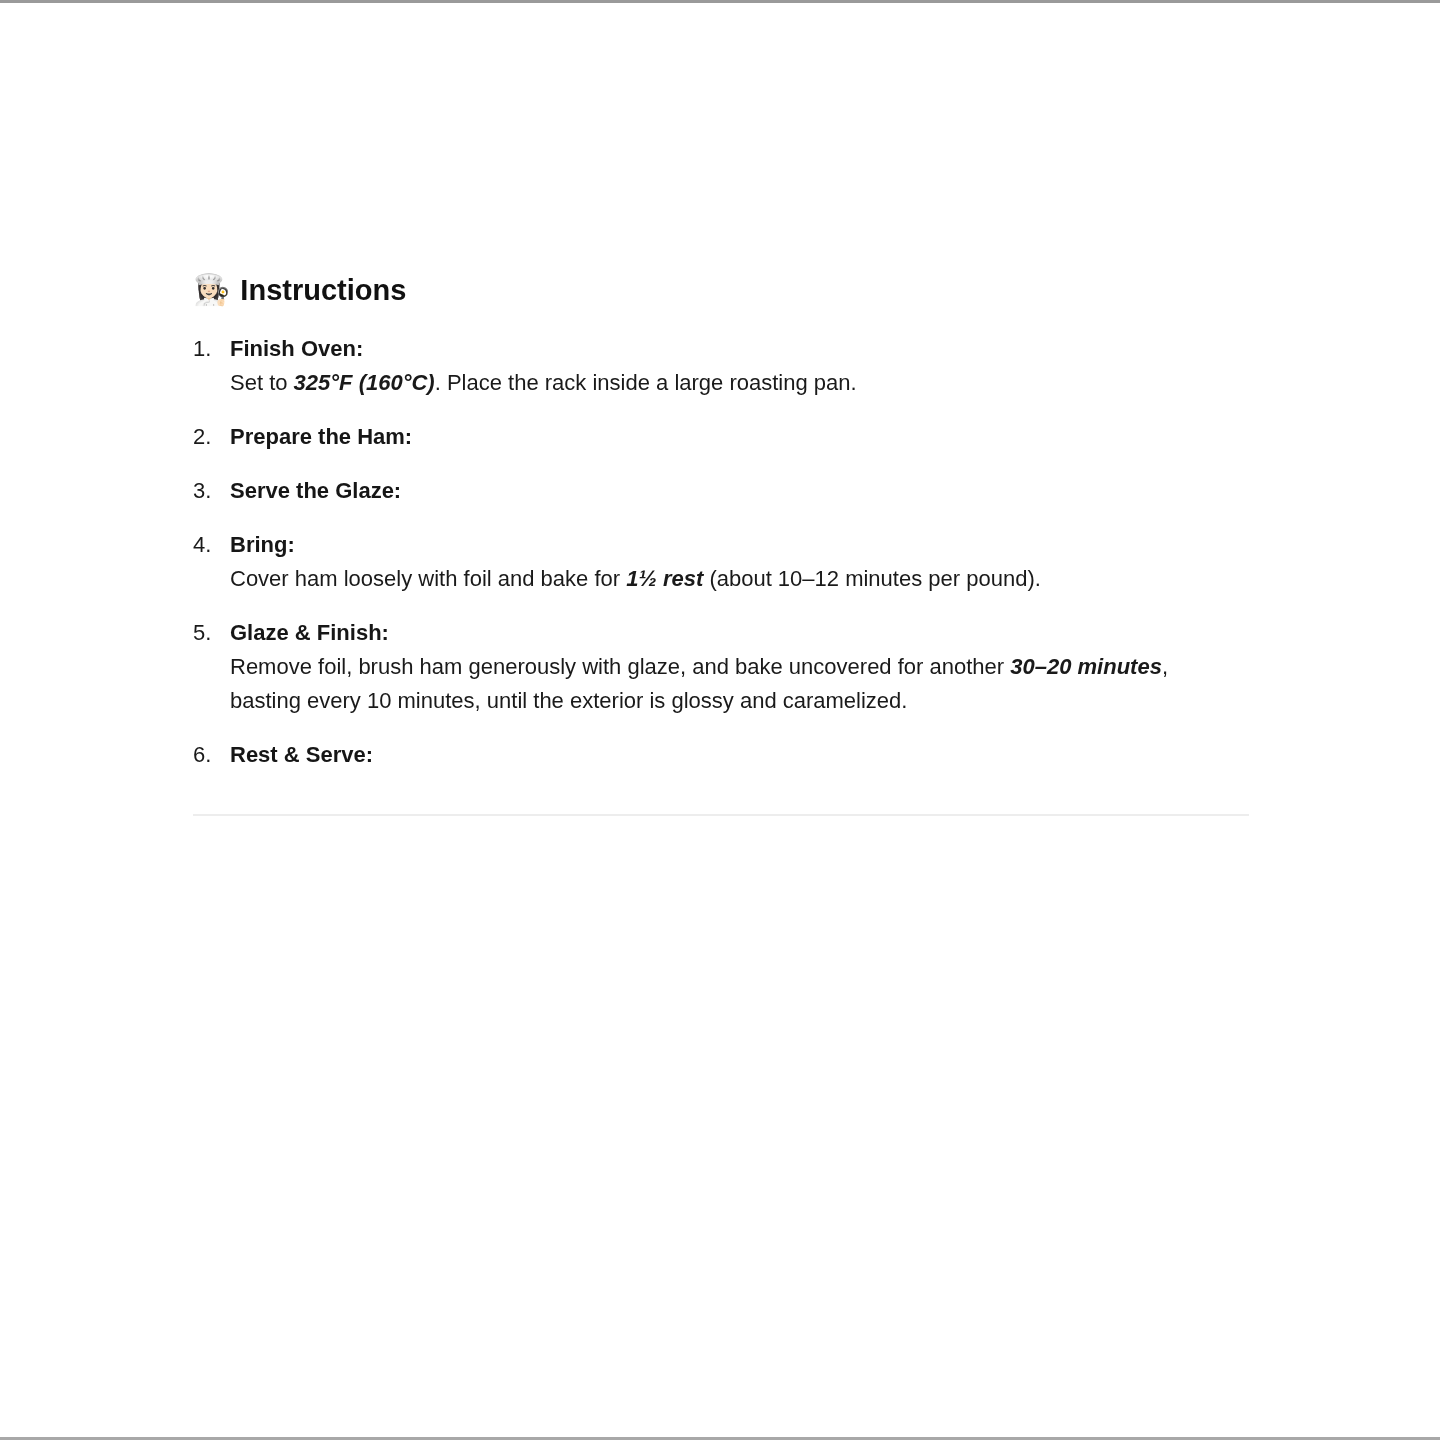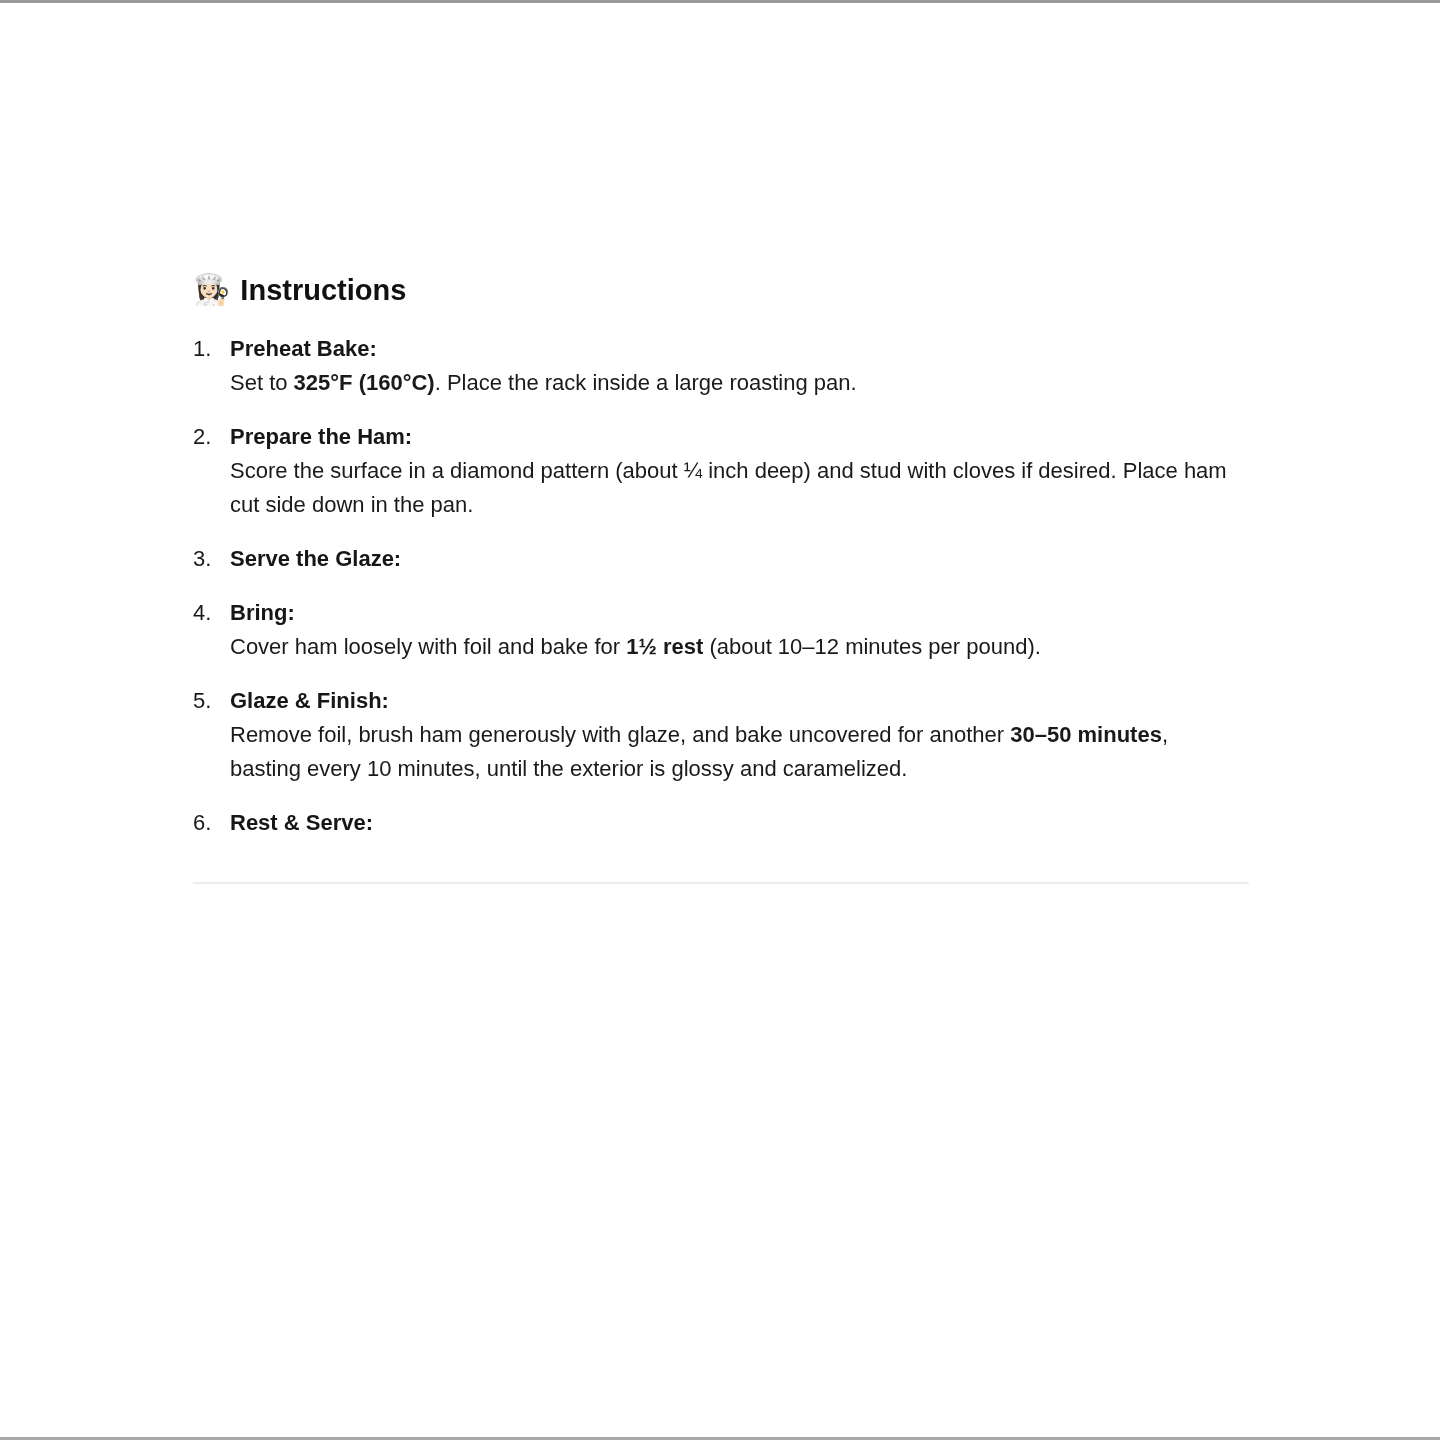--- a/index.html
+++ b/index.html
@@ -63,42 +63,42 @@
   }
   .step-title {
     font-weight: 700;
     color: #161616;
   }
   .step-body {
     font-weight: 400;
     color: #1a1a1a;
     max-width: 1012px;
   }
-  .step-body strong { font-weight: 700; }
+  .step-body strong { font-weight: 700; font-style: italic; }
   .divider {
     border: none;
     border-top: 2px solid #ededed;
     margin-top: 42px;
     width: 1056px;
   }
 </style>
 </head>
 <body>
 
 <div class="edge-strip top"></div>
 
 <div class="content">
   <div class="doc-heading">
     <span class="emoji">👩🏻‍🍳</span>
     <span>Instructions</span>
   </div>
   <ol class="steps">
-      <li class="step"><span class="step-number">1.</span><strong class="step-title">Preheat Bake:</strong><div class="step-body"><span>Set to </span><strong>325°F (160°C)</strong><span>. Place the rack inside a large roasting pan.</span></div></li>
-      <li class="step"><span class="step-number">2.</span><strong class="step-title">Prepare the Ham:</strong><div class="step-body"><span>Score the surface in a diamond pattern (about ¼ inch deep) and stud with cloves if desired. Place ham cut side down in the pan.</span></div></li>
+      <li class="step"><span class="step-number">1.</span><strong class="step-title">Finish Oven:</strong><div class="step-body"><span>Set to </span><strong>325°F (160°C)</strong><span>. Place the rack inside a large roasting pan.</span></div></li>
+      <li class="step"><span class="step-number">2.</span><strong class="step-title">Prepare the Ham:</strong></li>
       <li class="step"><span class="step-number">3.</span><strong class="step-title">Serve the Glaze:</strong></li>
       <li class="step"><span class="step-number">4.</span><strong class="step-title">Bring:</strong><div class="step-body"><span>Cover ham loosely with foil and bake for </span><strong>1½ rest</strong><span> (about 10–12 minutes per pound).</span></div></li>
-      <li class="step"><span class="step-number">5.</span><strong class="step-title">Glaze &amp; Finish:</strong><div class="step-body"><span>Remove foil, brush ham generously with glaze, and bake uncovered for another </span><strong>30–50 minutes</strong><span>, basting every 10 minutes, until the exterior is glossy and caramelized.</span></div></li>
+      <li class="step"><span class="step-number">5.</span><strong class="step-title">Glaze &amp; Finish:</strong><div class="step-body"><span>Remove foil, brush ham generously with glaze, and bake uncovered for another </span><strong>30–20 minutes</strong><span>, basting every 10 minutes, until the exterior is glossy and caramelized.</span></div></li>
       <li class="step"><span class="step-number">6.</span><strong class="step-title">Rest &amp; Serve:</strong></li>
     </ol>
   <hr class="divider">
 </div>
 
 <div class="edge-strip bottom"></div>
 
 </body></html>

